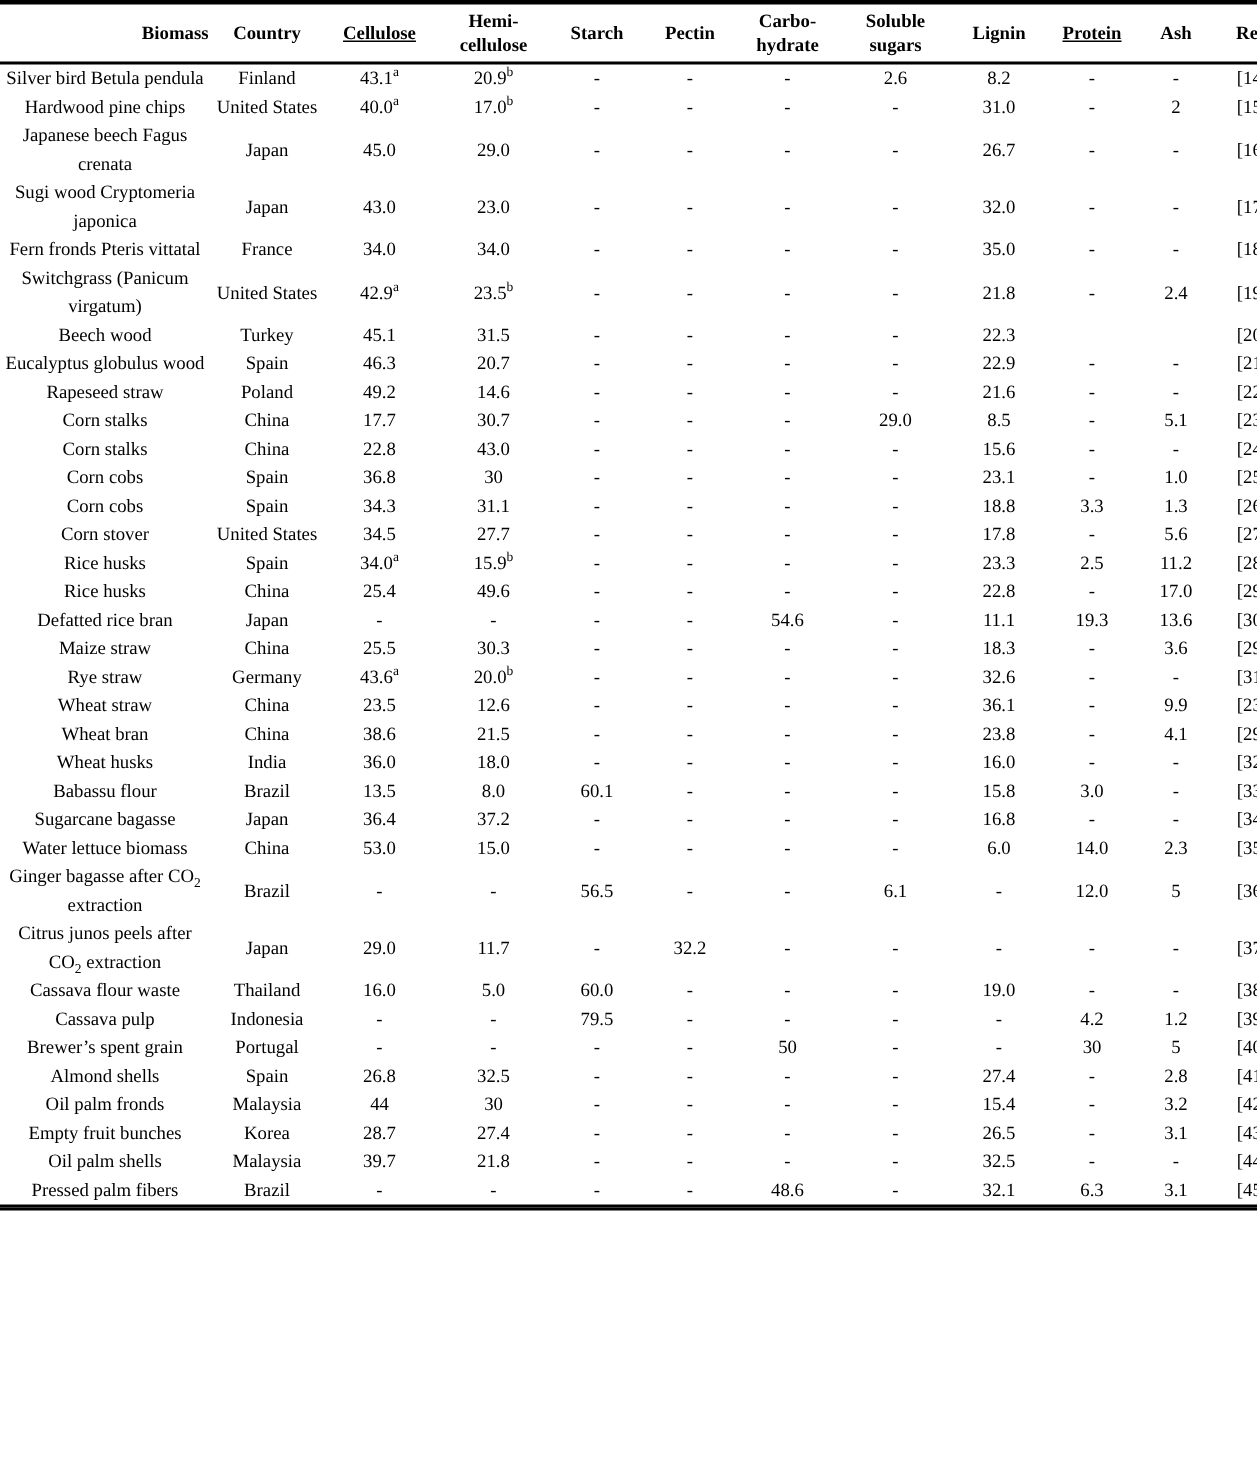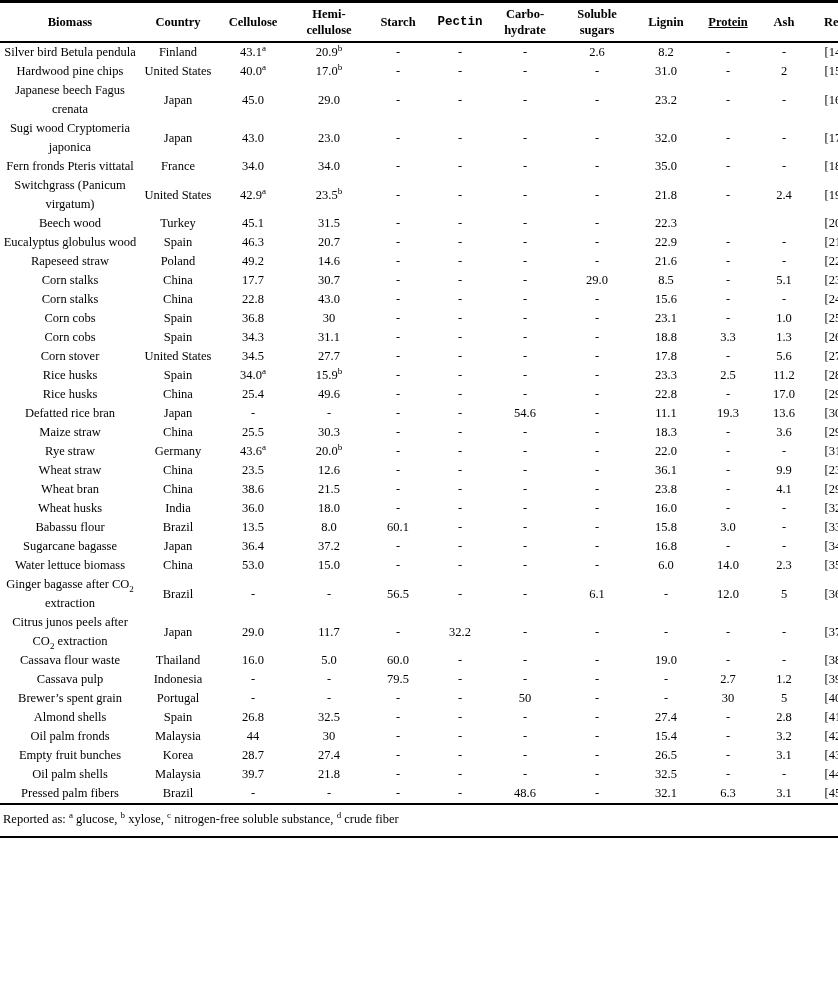--- a/index.html
+++ b/index.html
@@ -61,26 +61,26 @@
   }
 </style>
 </head>
 <body>
 
 <div class="page">
   <div class="table-wrap">
     <table class="biomass">
       <thead>
         <tr id="header-row">
-            <th style="width: 138px;">Biomass</th>
+            <th style="width: 138px; text-align: right;">Biomass</th>
             <th style="width: 74px;">Country</th>
-            <th style="width: 72px;">Cellulose</th>
+            <th style="width: 72px; text-decoration: underline;">Cellulose</th>
             <th style="width: 76px;">Hemi-cellulose</th>
             <th style="width: 58px; font-family: Liberation Serif, serif;">Starch</th>
-            <th style="width: 62px; font-family: Liberation Mono, monospace;">Pectin</th>
+            <th style="width: 62px;">Pectin</th>
             <th style="width: 64px;">Carbo-hydrate</th>
             <th style="width: 76px;">Soluble sugars</th>
             <th style="width: 58px;">Lignin</th>
             <th style="width: 62px; text-decoration: underline;">Protein</th>
             <th style="width: 46px;">Ash</th>
             <th style="width: 52px;">Ref.</th>
           </tr>
       </thead>
       <tbody id="table-body">
           <tr>
@@ -113,21 +113,21 @@
           </tr>
           <tr>
             <td><span>Japanese beech </span><span class="it">Fagus crenata</span></td>
             <td>Japan</td>
             <td>45.0</td>
             <td>29.0</td>
             <td>-</td>
             <td>-</td>
             <td>-</td>
             <td>-</td>
-            <td>23.2</td>
+            <td>26.7</td>
             <td>-</td>
             <td>-</td>
             <td>[16]</td>
           </tr>
           <tr>
             <td><span>Sugi wood </span><span class="it">Cryptomeria japonica</span></td>
             <td>Japan</td>
             <td>43.0</td>
             <td>23.0</td>
             <td>-</td>
@@ -337,21 +337,21 @@
           </tr>
           <tr>
             <td>Rye straw</td>
             <td>Germany</td>
             <td><span>43.6</span><sup>a</sup></td>
             <td><span>20.0</span><sup>b</sup></td>
             <td>-</td>
             <td>-</td>
             <td>-</td>
             <td>-</td>
-            <td>22.0</td>
+            <td>32.6</td>
             <td>-</td>
             <td>-</td>
             <td>[31]</td>
           </tr>
           <tr>
             <td>Wheat straw</td>
             <td>China</td>
             <td>23.5</td>
             <td>12.6</td>
             <td>-</td>
@@ -478,21 +478,21 @@
           <tr>
             <td>Cassava pulp</td>
             <td>Indonesia</td>
             <td>-</td>
             <td>-</td>
             <td>79.5</td>
             <td>-</td>
             <td>-</td>
             <td>-</td>
             <td>-</td>
-            <td>2.7</td>
+            <td>4.2</td>
             <td>1.2</td>
             <td>[39]</td>
           </tr>
           <tr>
             <td>Brewer’s spent grain</td>
             <td>Portugal</td>
             <td>-</td>
             <td>-</td>
             <td>-</td>
             <td>-</td>
@@ -568,15 +568,14 @@
             <td>-</td>
             <td>48.6</td>
             <td>-</td>
             <td>32.1</td>
             <td>6.3</td>
             <td>3.1</td>
             <td>[45]</td>
           </tr>
         </tbody>
     </table>
-    <div class="footnote" id="footnote"><span>Reported as: </span><sup>a</sup><span> glucose, </span><sup>b</sup><span> xylose, </span><sup>c</sup><span> nitrogen-free soluble substance, </span><sup>d</sup><span> crude fiber</span></div>
   </div>
 </div>
 
 </body></html>

